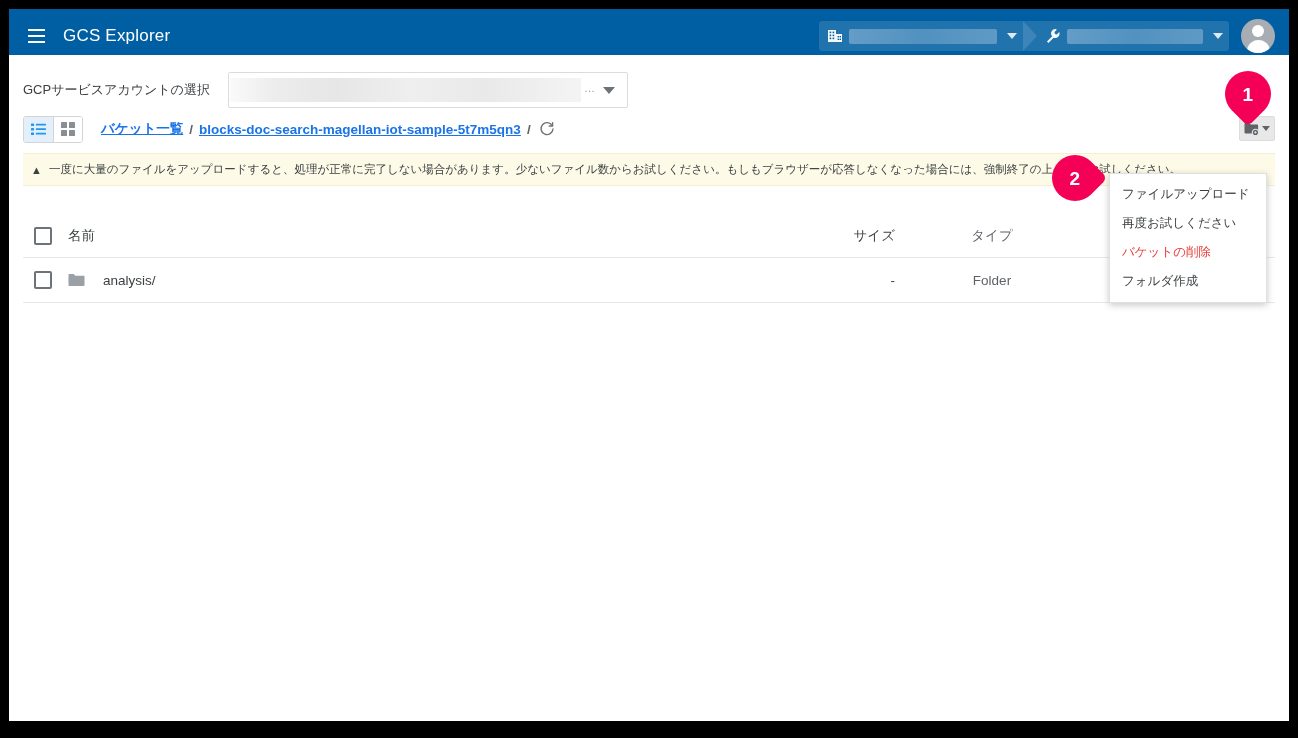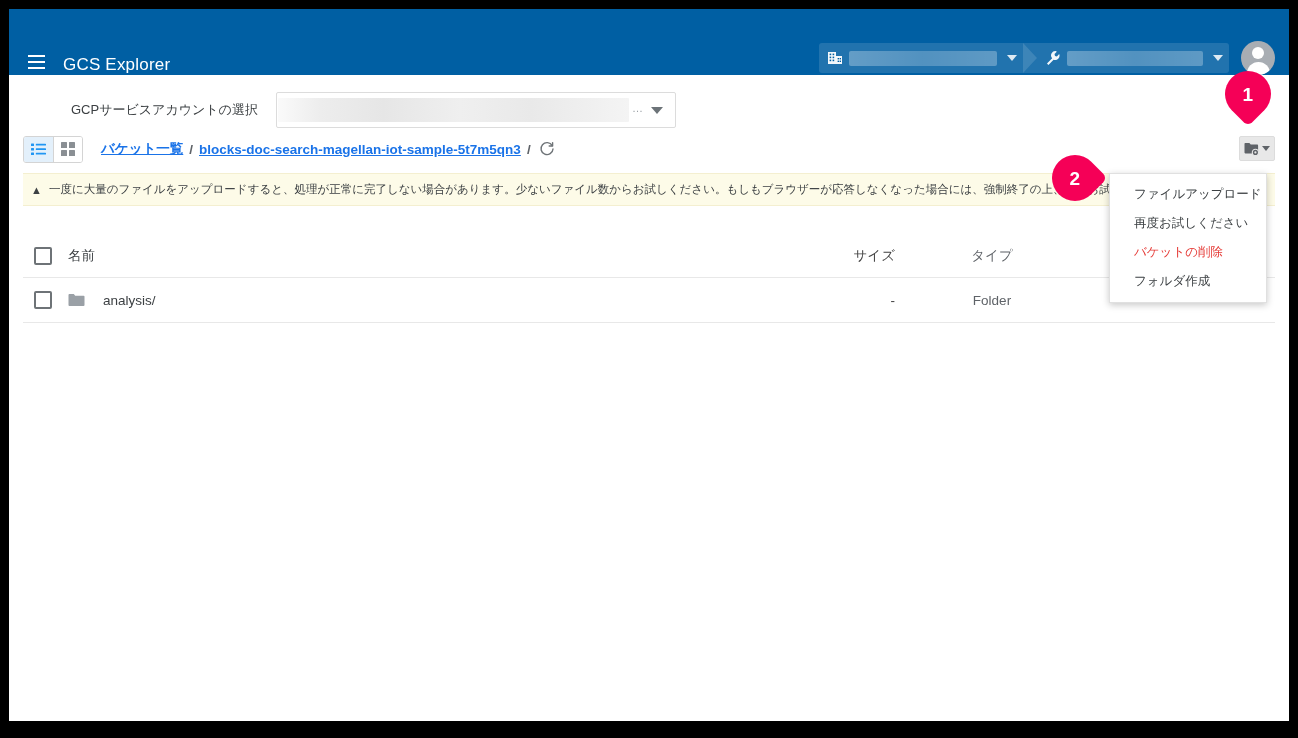--- a/index.html
+++ b/index.html
@@ -18,24 +18,24 @@
     top: 9px;
     width: 1280px;
     height: 712px;
     background: #ffffff;
     overflow: visible;
   }
 
   
   #appbar {
     position: relative;
-    height: 66px;
+    height: 46px;
     background: #005fa3;
     display: flex;
-    align-items: flex-end;
+    align-items: center;
     padding: 8px 8px 0 14px;
   }
   #hamburger {
     width: 26px; height: 26px;
     display: flex; flex-direction: column;
     justify-content: center; align-items: center;
     gap: 4px;
     cursor: pointer;
     flex: 0 0 auto;
   }
@@ -119,21 +119,20 @@
   #account-row {
     display: flex;
     align-items: center;
     padding: 20px 0 0 14px;
     height: 50px;
   }
   #account-label {
     font-size: 13px;
     color: #3c4043;
     white-space: nowrap;
-    margin-left: 48px;
   }
   #account-select {
     margin-left: 18px;
     width: 400px;
     height: 36px;
     border: 1px solid #dcdcdc;
     border-radius: 2px;
     background: #fff;
     display: flex;
     align-items: center;
@@ -285,21 +284,20 @@
   }
   .menu-item {
     height: 29px;
     display: flex;
     align-items: center;
     padding: 0 0 0 12px;
     font-size: 12.5px;
     color: #3c4043;
     cursor: pointer;
     white-space: nowrap;
-    margin-left: 12px;
   }
   .menu-item.danger { color: #e53935; }
 
   
   .pin {
     position: absolute;
     z-index: 60;
     width: 46px; height: 46px;
     background: #f50057;
     color: #ffffff;

